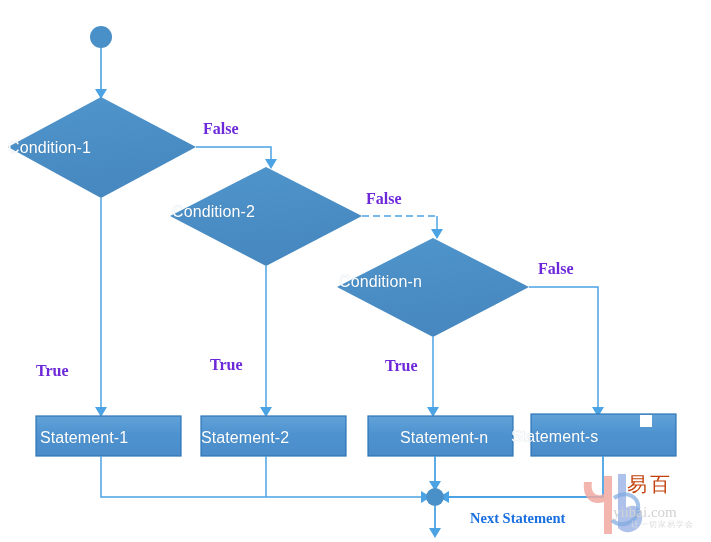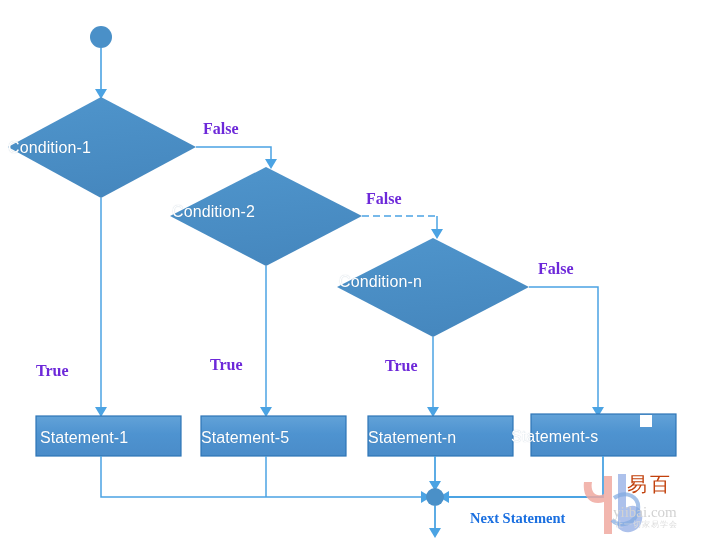--- a/index.html
+++ b/index.html
@@ -84,21 +84,21 @@
     position: absolute;
     left: 35px;
     top: 36px;
     font-family: Liberation Serif, serif;
     font-size: 15px;
     color: #d2d2d2;
     white-space: nowrap;
   }
   #watermark .wm-tag {
     position: absolute;
-    left: 37px;
+    left: 53px;
     top: 51px;
     font-family: Liberation Mono, monospace;
     font-size: 8px;
     color: #dcdcdc;
     letter-spacing: 1px;
     white-space: nowrap;
   }
 </style>
 </head>
 <body>
@@ -193,22 +193,22 @@
       <path d="M429,528 L441,528 L435,538 Z" fill="#4ba3e3"></path>
     </g>
   </svg>
 
 
   <div class="shape-label" style="left:8px; top:139px; width:188px;">Condition-1</div>
   <div class="shape-label" style="left:172px; top:203px; width:188px;">Condition-2</div>
   <div class="shape-label" style="left:339px; top:273px; width:188px;">Condition-n</div>
 
   <div class="shape-label" style="left:40px; top:429px; width:145px;">Statement-1</div>
-  <div class="shape-label" style="left:201px; top:429px; width:145px;">Statement-5</div>
-  <div class="shape-label" style="left:368px; top:429px; width:145px;">Statement-n</div>
+  <div class="shape-label" style="left:201px; top:429px; width:145px;">Statement-2</div>
+  <div class="shape-label" style="left:368px; top:429px; width:145px;padding-left:32px;">Statement-n</div>
   <div class="shape-label" style="left:511px; top:428px; width:126px;">Statement-s</div>
 
   <div class="artifact" style="left:640px; top:415px; width:12px; height:12px;"></div>
 
   <div class="edge-label" style="left:203px; top:120px;">False</div>
   <div class="edge-label" style="left:366px; top:190px;">False</div>
   <div class="edge-label" style="left:538px; top:260px;">False</div>
 
   <div class="edge-label" style="left:36px; top:362px;">True</div>
   <div class="edge-label" style="left:210px; top:356px;">True</div>

